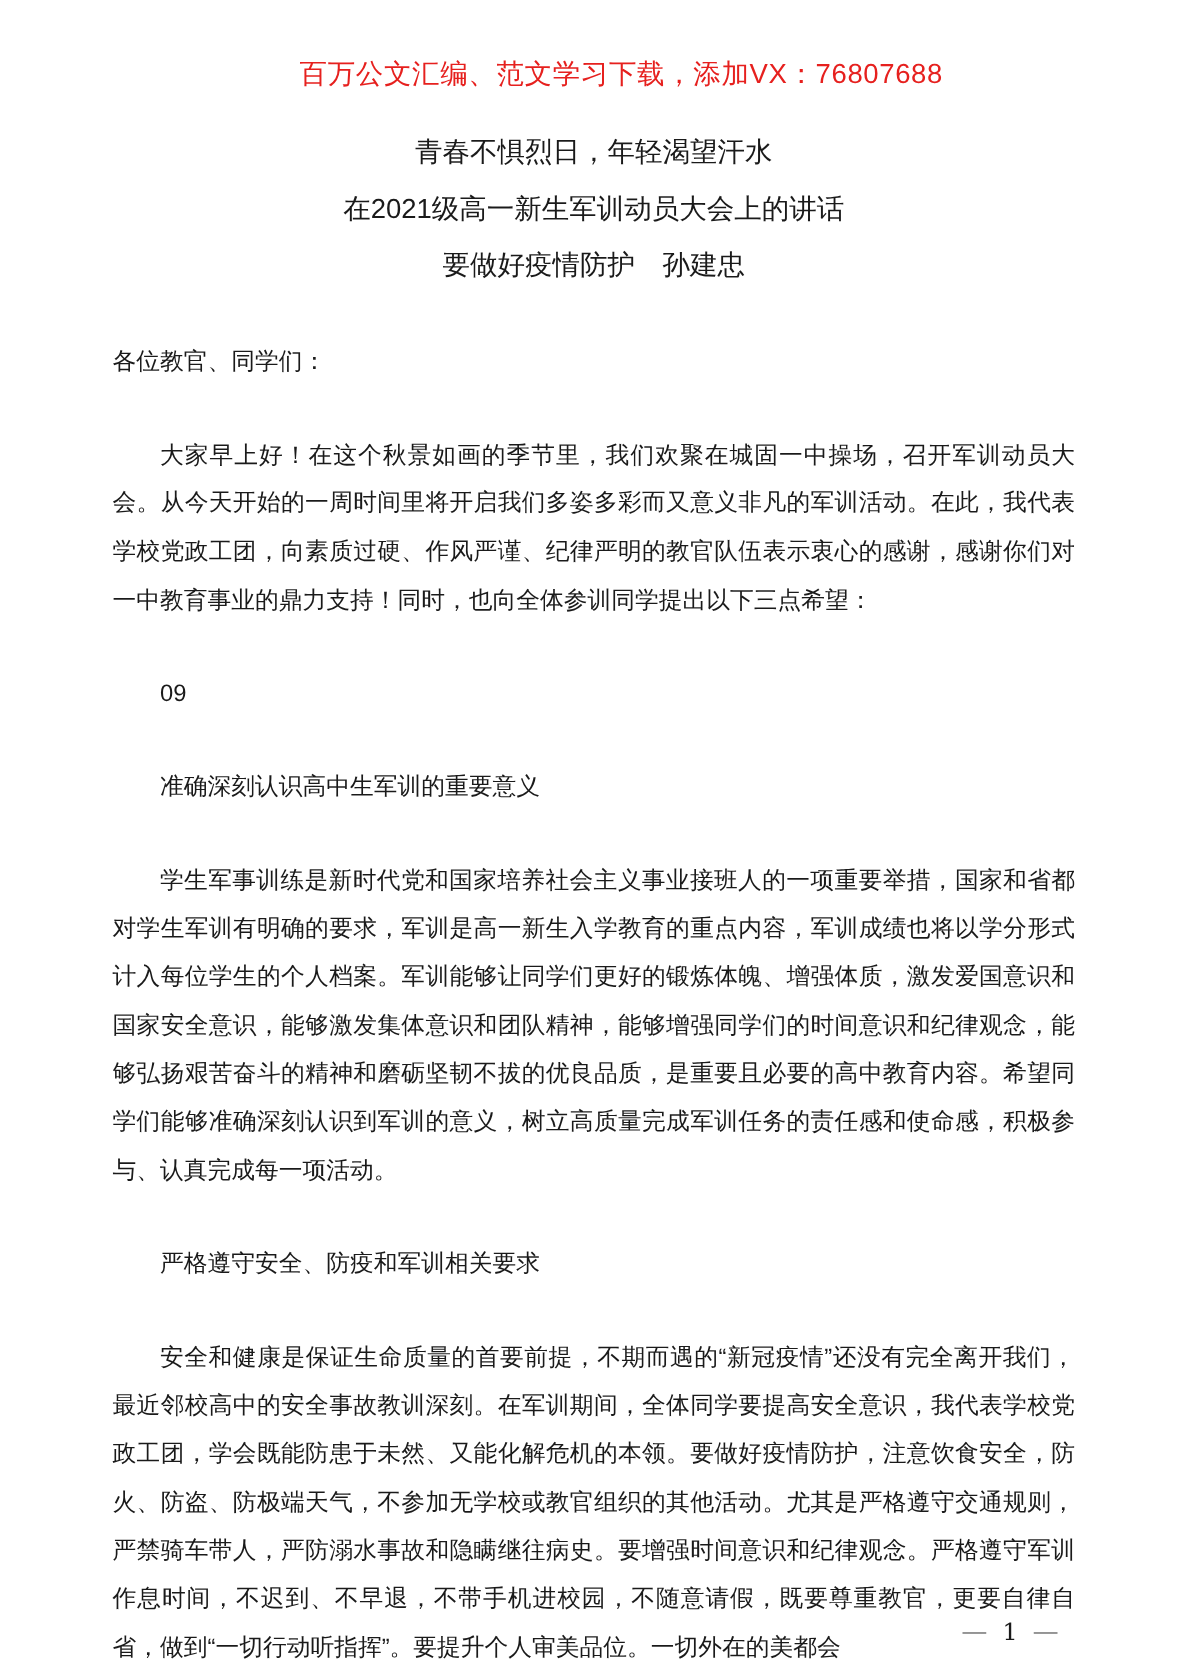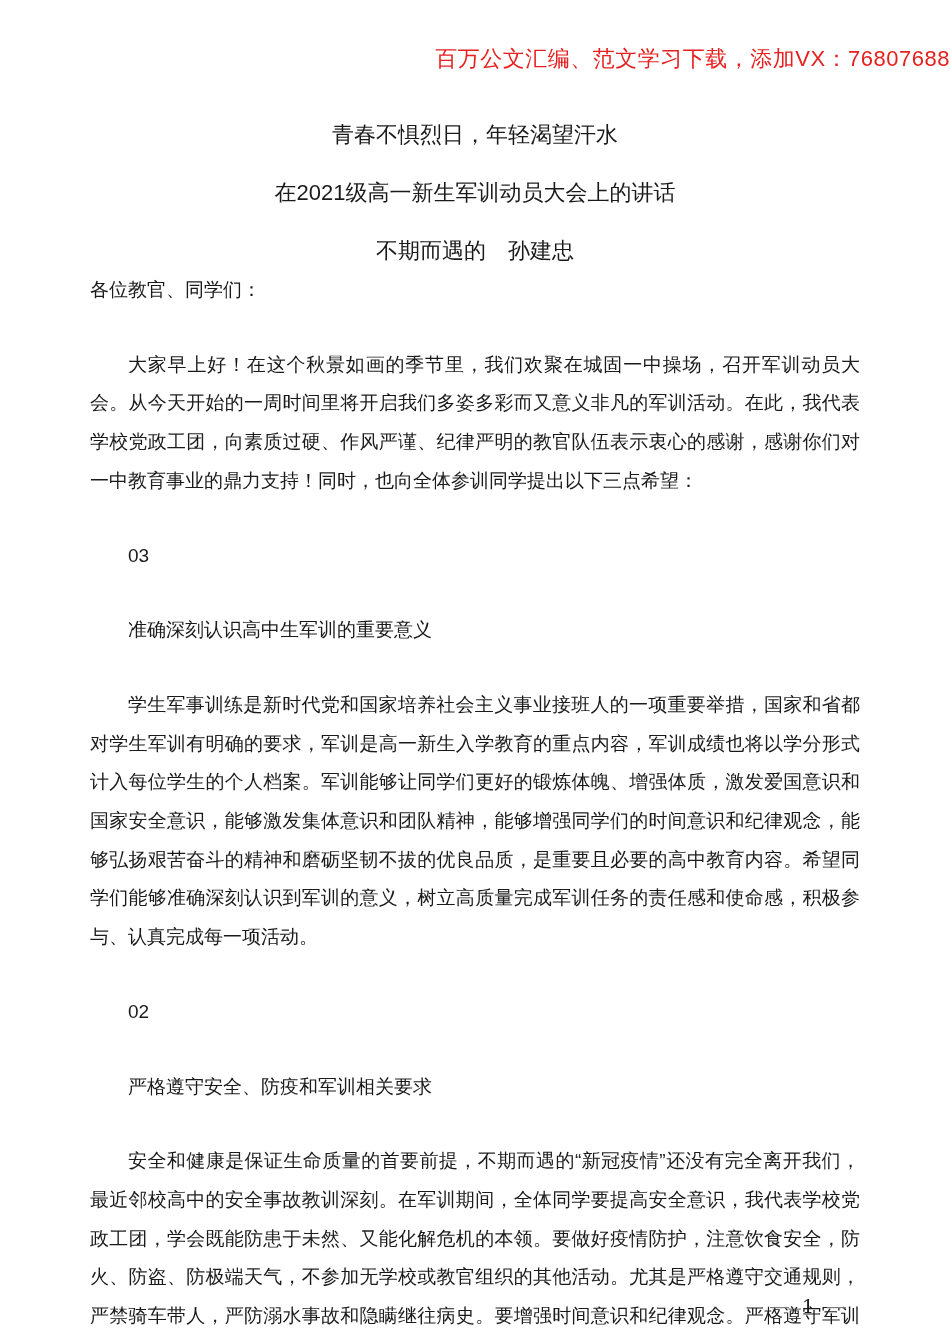--- a/index.html
+++ b/index.html
@@ -14,39 +14,39 @@
     background: #ffffff;
     overflow: hidden;
     font-family: "Liberation Sans", sans-serif;
     color: #1a1a1a;
   }
   .ad-header {
     position: absolute;
     top: 46px;
     left: 0;
     right: 0;
-    text-align: right;
+    text-align: center;
     font-size: 22px;
     line-height: 26px;
     color: #e6201e;
     letter-spacing: 0.5px;
     margin-left: 44px;
   }
   .title-block {
     position: absolute;
     top: 97px;
     left: 90px;
     width: 770px;
     text-align: center;
     font-size: 22px;
     line-height: 40px;
     color: #1a1a1a;
   }
   .title-block div {
-    margin: 18px;
+    margin: 5px;
     font-weight: 400;
     text-align: center;
   }
   .doc-body {
     position: absolute;
     top: 271px;
     left: 90px;
     width: 770px;
     font-size: 19px;
     line-height: 38.7px;
@@ -82,30 +82,29 @@
 </head>
 <body>
 
 <div class="page">
 
   <div class="ad-header">百万公文汇编、范文学习下载，添加VX：76807688</div>
 
   <div class="title-block">
     <div>青春不惧烈日，年轻渴望汗水</div>
     <div>在2021级高一新生军训动员大会上的讲话</div>
-    <div>不期而遇的　孙建忠</div>
+    <div>要做好疫情防护　孙建忠</div>
   </div>
 
   <div class="doc-body">
       <div class="para">各位教官、同学们：</div>
       <div class="para indent">大家早上好！在这个秋景如画的季节里，我们欢聚在城固一中操场，召开军训动员大会。从今天开始的一周时间里将开启我们多姿多彩而又意义非凡的军训活动。在此，我代表学校党政工团，向素质过硬、作风严谨、纪律严明的教官队伍表示衷心的感谢，感谢你们对一中教育事业的鼎力支持！同时，也向全体参训同学提出以下三点希望：</div>
-      <div class="para indent">03</div>
+      <div class="para indent">09</div>
       <div class="para indent">准确深刻认识高中生军训的重要意义</div>
       <div class="para indent">学生军事训练是新时代党和国家培养社会主义事业接班人的一项重要举措，国家和省都对学生军训有明确的要求，军训是高一新生入学教育的重点内容，军训成绩也将以学分形式计入每位学生的个人档案。军训能够让同学们更好的锻炼体魄、增强体质，激发爱国意识和国家安全意识，能够激发集体意识和团队精神，能够增强同学们的时间意识和纪律观念，能够弘扬艰苦奋斗的精神和磨砺坚韧不拔的优良品质，是重要且必要的高中教育内容。希望同学们能够准确深刻认识到军训的意义，树立高质量完成军训任务的责任感和使命感，积极参与、认真完成每一项活动。</div>
-      <div class="para indent">02</div>
       <div class="para indent">严格遵守安全、防疫和军训相关要求</div>
       <div class="para indent">安全和健康是保证生命质量的首要前提，不期而遇的“新冠疫情”还没有完全离开我们，最近邻校高中的安全事故教训深刻。在军训期间，全体同学要提高安全意识，我代表学校党政工团，学会既能防患于未然、又能化解危机的本领。要做好疫情防护，注意饮食安全，防火、防盗、防极端天气，不参加无学校或教官组织的其他活动。尤其是严格遵守交通规则，严禁骑车带人，严防溺水事故和隐瞒继往病史。要增强时间意识和纪律观念。严格遵守军训作息时间，不迟到、不早退，不带手机进校园，不随意请假，既要尊重教官，更要自律自省，做到“一切行动听指挥”。要提升个人审美品位。一切外在的美都会</div>
     </div>
 
   <div class="page-number">
     <span class="dash">—</span>
     <span class="num">1</span>
     <span class="dash">—</span>
   </div>
 

